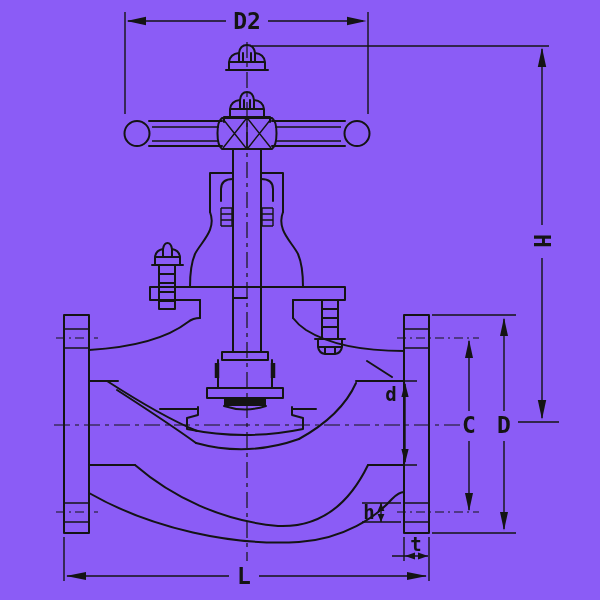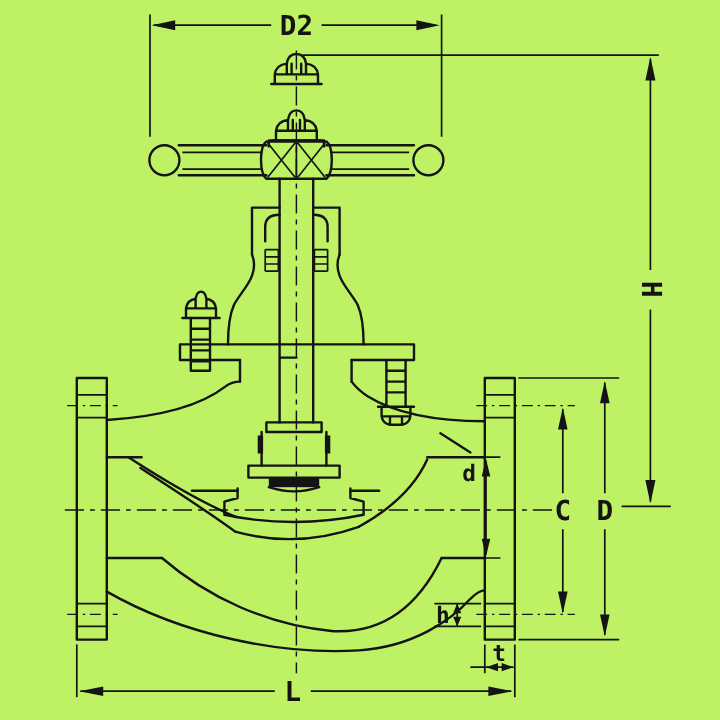--- a/index.html
+++ b/index.html
@@ -1,16 +1,16 @@
 <!DOCTYPE html>
 <html><head>
 <meta charset="utf-8">
 <style>
   html,body{margin:0;padding:0;background:#ffffff;}
-  .canvas{width:600px;height:600px;background:#bef264;position:relative;overflow:hidden;}
+  .canvas{width:600px;height:600px;background:#8b5cf6;position:relative;overflow:hidden;}
   svg{display:block;}
   .stroke{stroke:#141414;stroke-width:2;fill:none;stroke-linecap:round;stroke-linejoin:round;}
   .thin{stroke:#141414;stroke-width:1.4;fill:none;}
   .dim{stroke:#141414;stroke-width:1.4;fill:none;}
   .arrow{fill:#141414;stroke:none;}
   .cl{stroke:#141414;stroke-width:1.2;fill:none;stroke-dasharray:16 5 4 5;}
   .dash2{stroke:#141414;stroke-width:1.2;fill:none;stroke-dasharray:9 4 2 4;}
   .clip{stroke:#141414;stroke-width:4.5;fill:none;}
   text{font-family:"DejaVu Sans Mono","Liberation Mono",monospace;fill:#141414;}
   .lbl{font-size:23px;font-weight:bold;}

